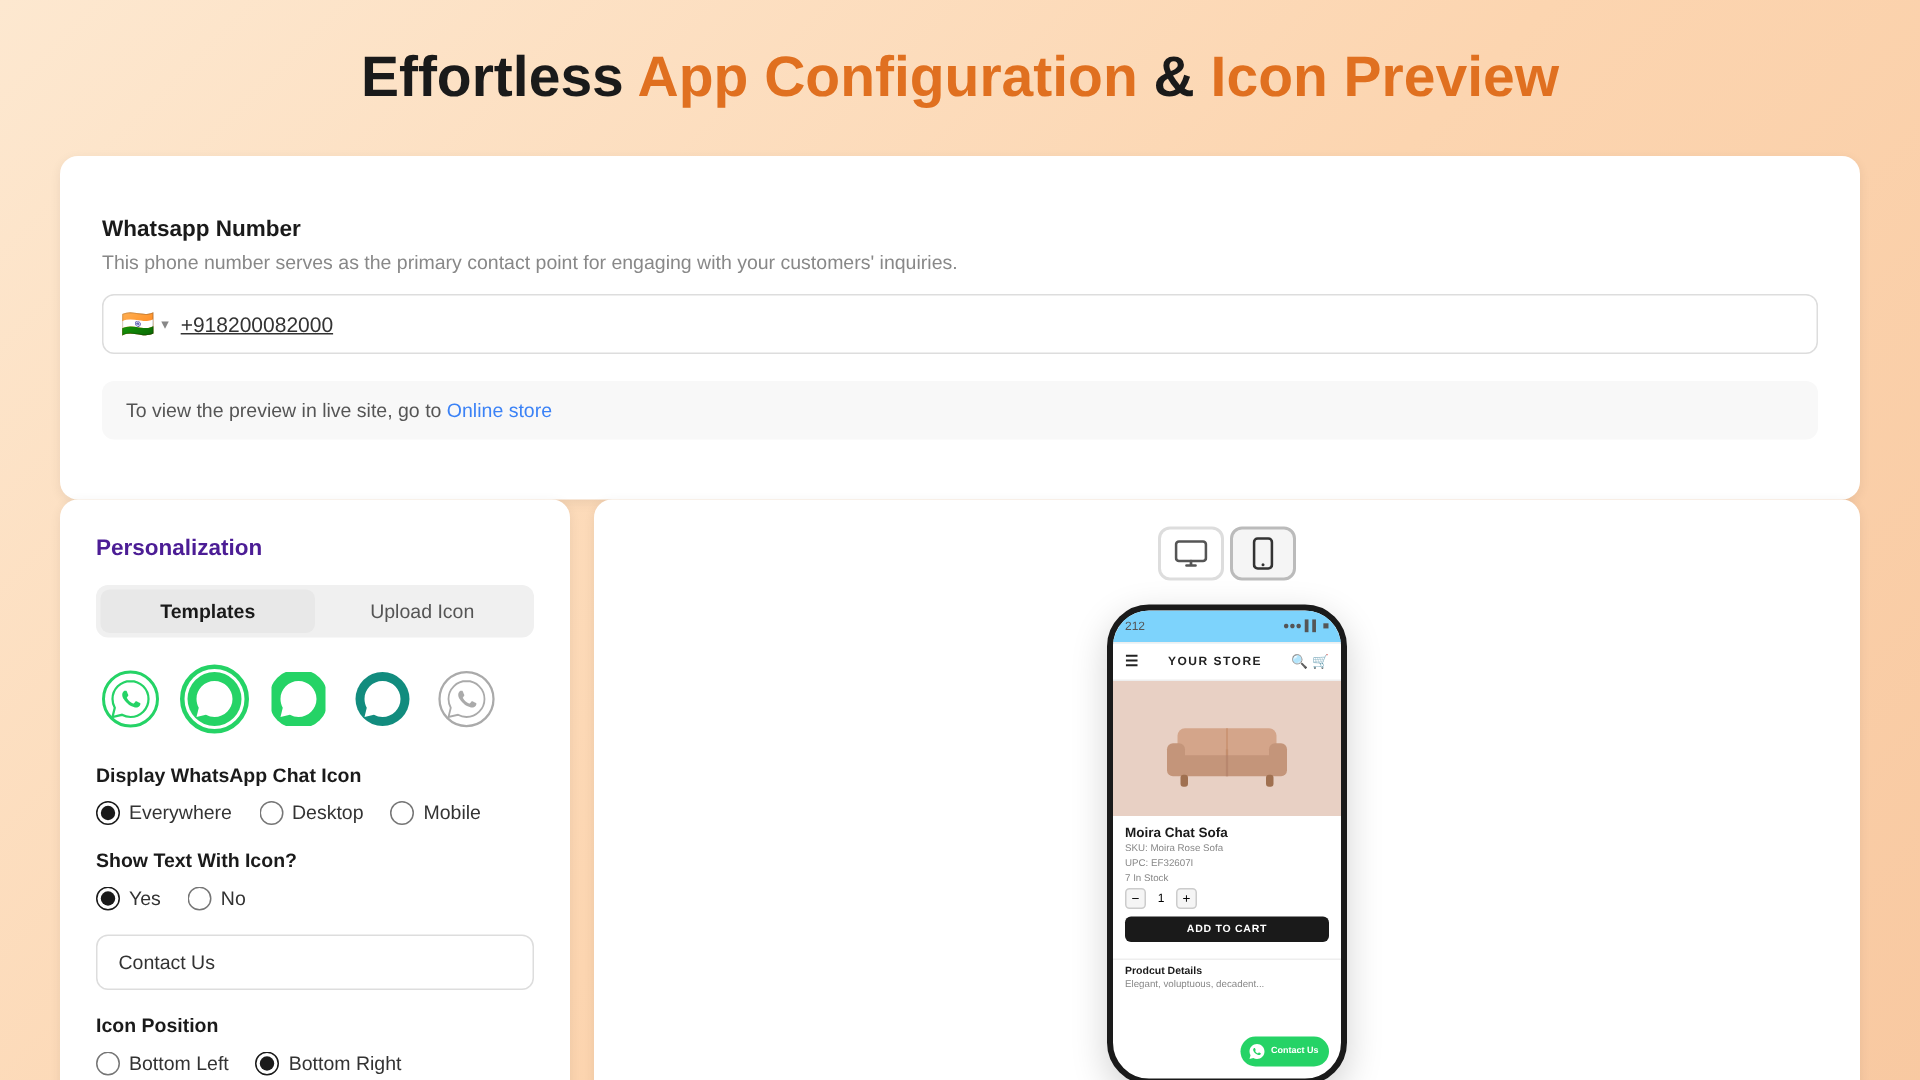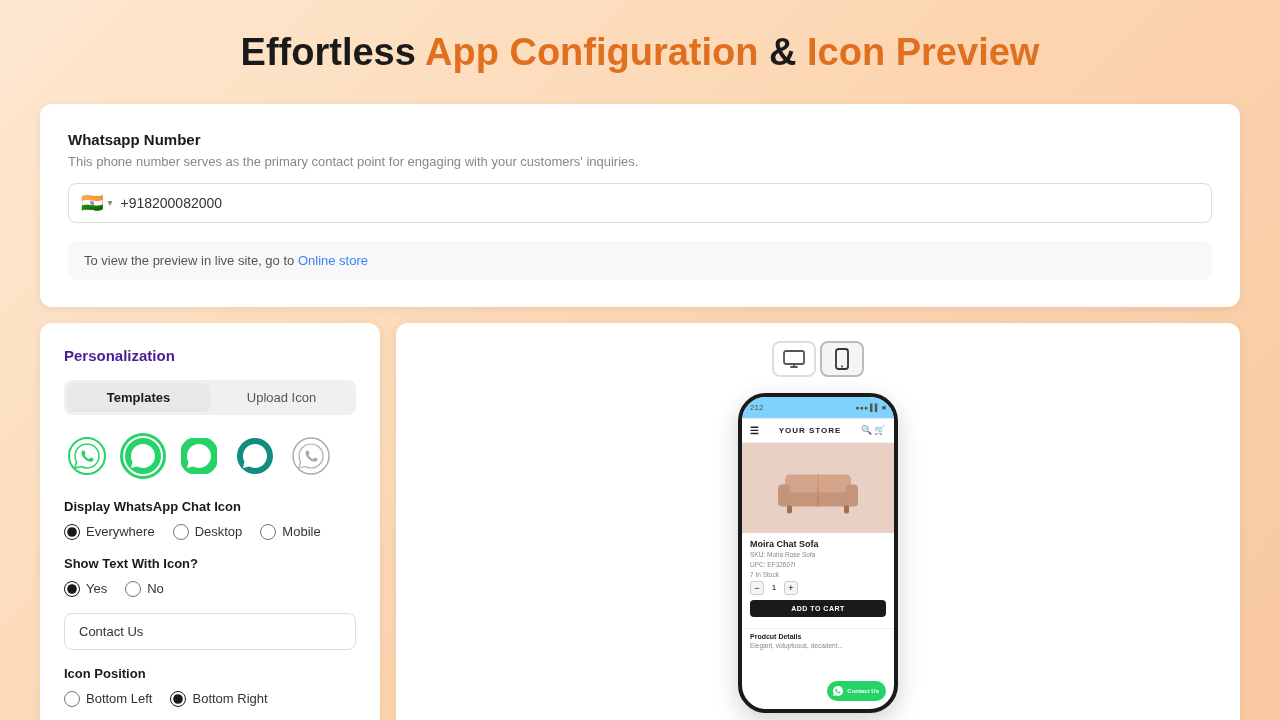--- a/index.html
+++ b/index.html
@@ -18,22 +18,21 @@
       color: #1a1a1a;
       margin-bottom: 28px;
       line-height: 1.2;
     }
     .page-title .orange { color: #e07020; }
     .page-title .black { color: #1a1a1a; }
 
     .card {
       background: #fff;
       border-radius: 12px;
-      padding: 27px 28px;
-      margin-bottom: 16px;
+      padding: 40px 28px;
       box-shadow: 0 2px 8px rgba(0,0,0,0.07);
     }
 
     .section-title {
       font-size: 15px;
       font-weight: 700;
       color: #1a1a1a;
       margin-bottom: 6px;
     }
 
@@ -64,20 +63,21 @@
     .flag-btn .chevron {
       font-size: 10px;
       color: #888;
     }
     .phone-input {
       flex: 1;
       border: none;
       outline: none;
       font-size: 14px;
       color: #333;
+      text-decoration: underline;
     }
 
     .preview-note {
       margin-top: 18px;
       font-size: 13px;
       color: #555;
       background: #f8f8f8;
       border-radius: 8px;
       padding: 12px 16px;
     }

